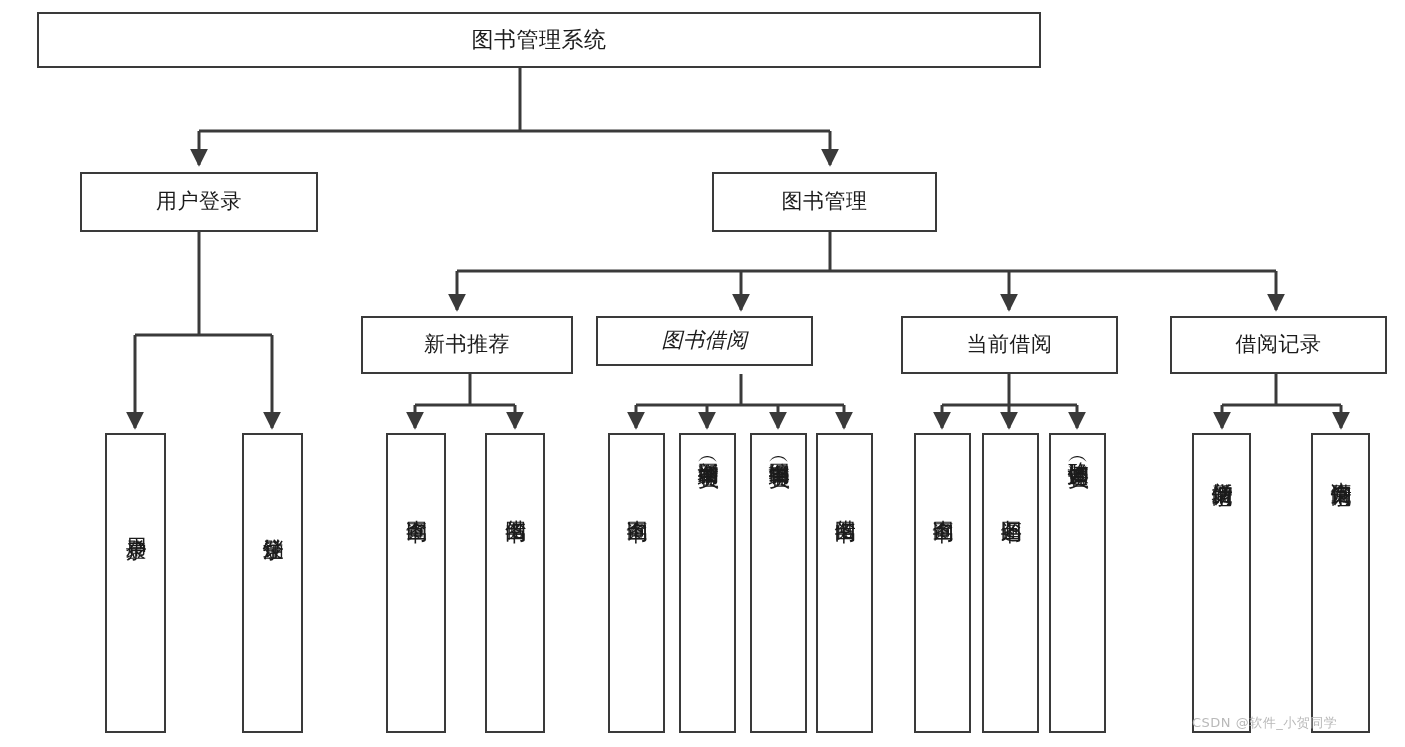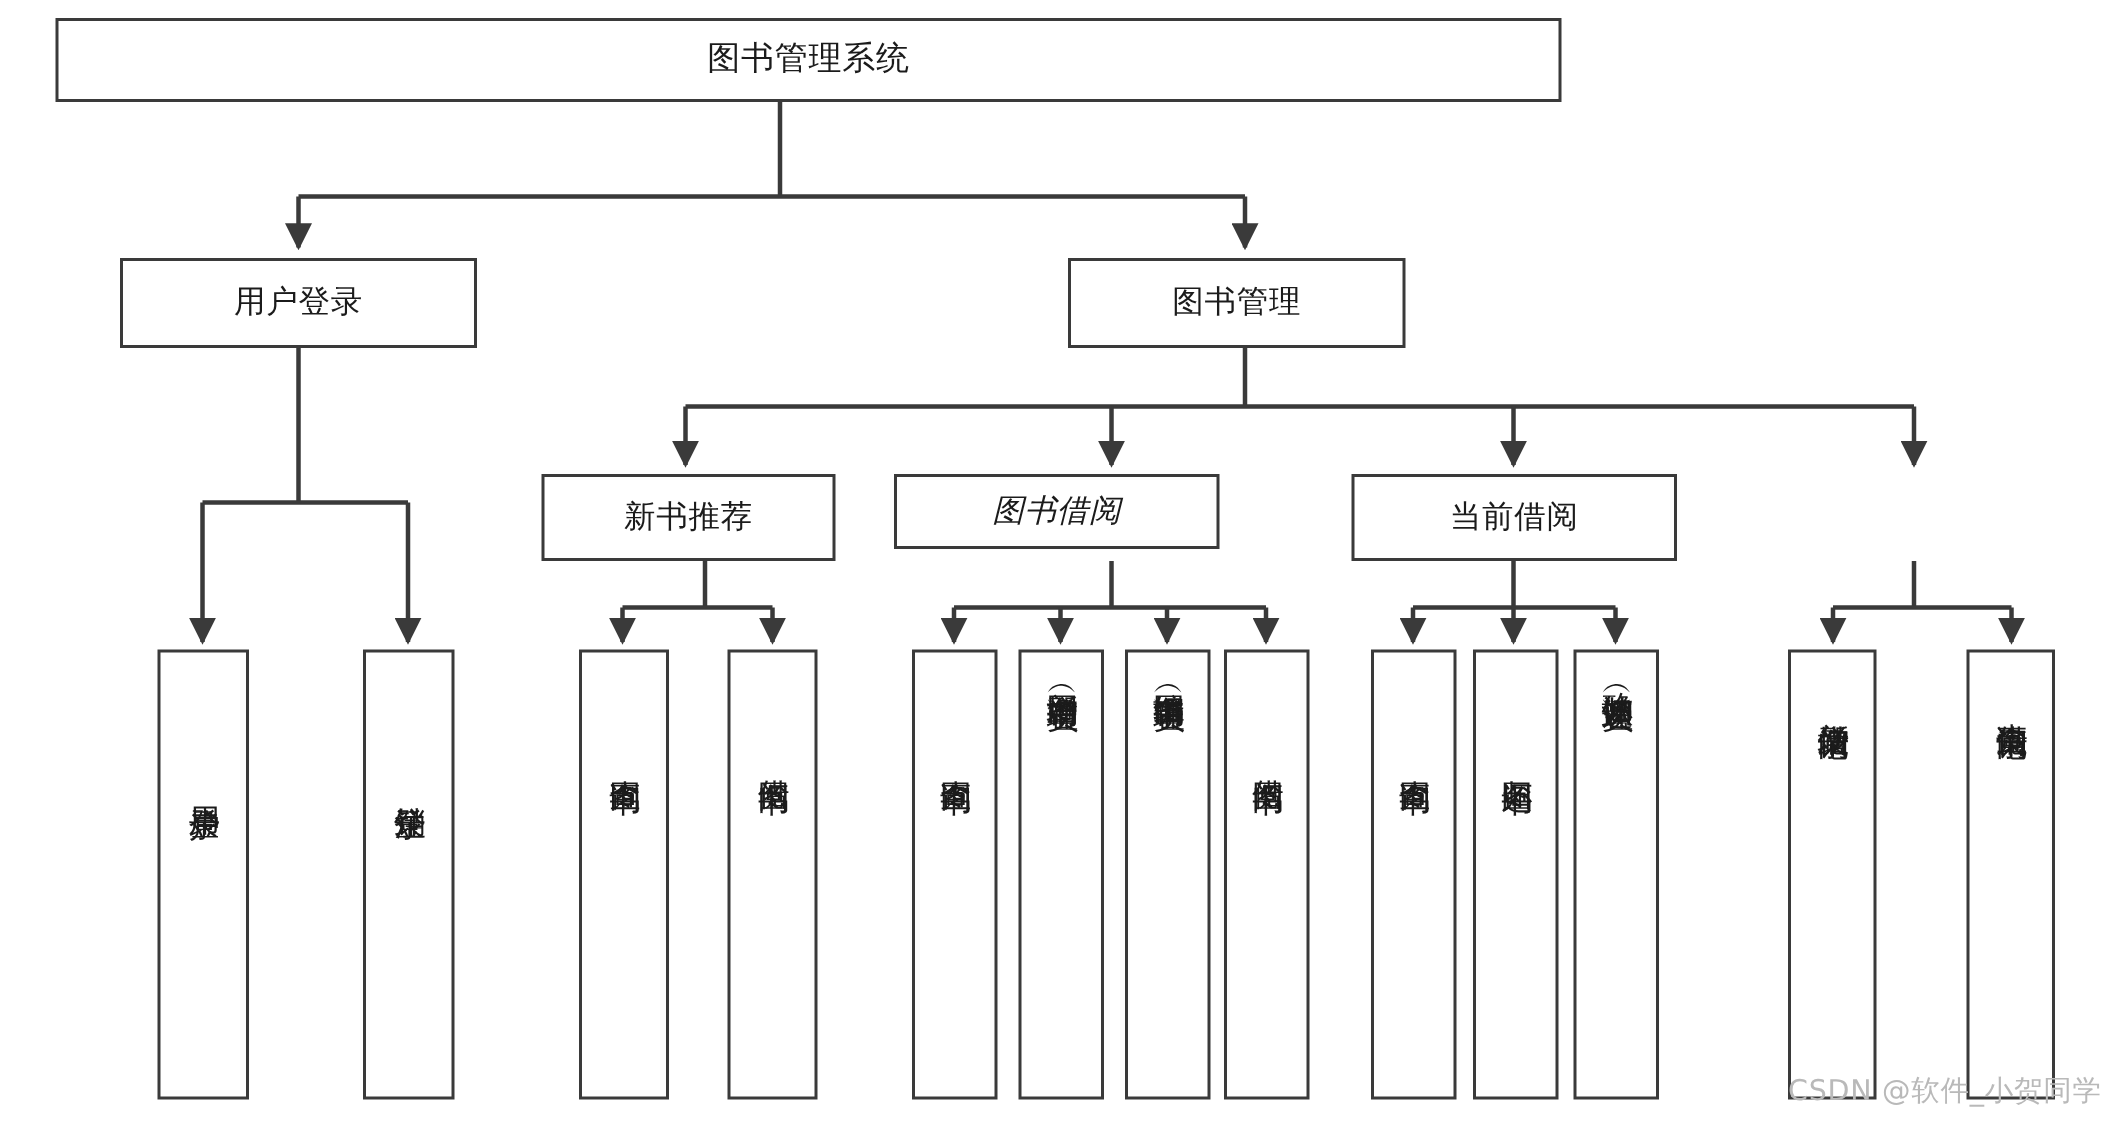--- a/index.html
+++ b/index.html
@@ -62,21 +62,21 @@
   .node-box.leaf.midshort .label-v {
     margin-top: 60px;
   }
   .node-box.leaf.top .label-v {
     margin-top: 2px;
   }
   #watermark {
     position: absolute;
     left: 1192px;
     top: 714px;
-    font-size: 19px;
+    font-size: 13px;
     color: #b9b9b9;
     white-space: nowrap;
     letter-spacing: 0.5px;
   }
 </style>
 </head>
 <body>
 
 <div id="canvas">
 
@@ -134,29 +134,32 @@
     <span class="label-h">图书管理系统</span>
   </div>
 
   <div class="node-box" style="left:80px; top:172px; width:238px; height:60px;">
     <span class="label-h">用户登录</span>
   </div>
   <div class="node-box" style="left:712px; top:172px; width:225px; height:60px;">
     <span class="label-h">图书管理</span>
   </div>
 
-  <div class="node-box" style="left:361px; top:316px; width:196px; height:58px;">
+  <div class="node-box" style="left:361px; top:316px; width:212px; height:58px;">
     <span class="label-h">新书推荐</span>
   </div>
   <div class="node-box" style="left:596px; top:316px; width:217px; height:50px;font-style:italic;">
     <span class="label-h">图书借阅</span>
   </div>
   <div class="node-box" style="left:901px; top:316px; width:217px; height:58px;">
     <span class="label-h">当前借阅</span>
   </div>
+  <div class="node-box" style="left:1170px; top:316px; width:217px; height:58px;">
+    <span class="label-h">借阅记录</span>
+  </div>
 
   <div class="node-box leaf mid" style="left:105px; top:433px; width:61px; height:300px;">
     <span class="label-v">用户登录</span>
   </div>
   <div class="node-box leaf mid" style="left:242px; top:433px; width:61px; height:300px;">
     <span class="label-v">注销登录</span>
   </div>
 
   <div class="node-box leaf midshort" style="left:386px; top:433px; width:60px; height:300px;">
     <span class="label-v">查询图书</span>

